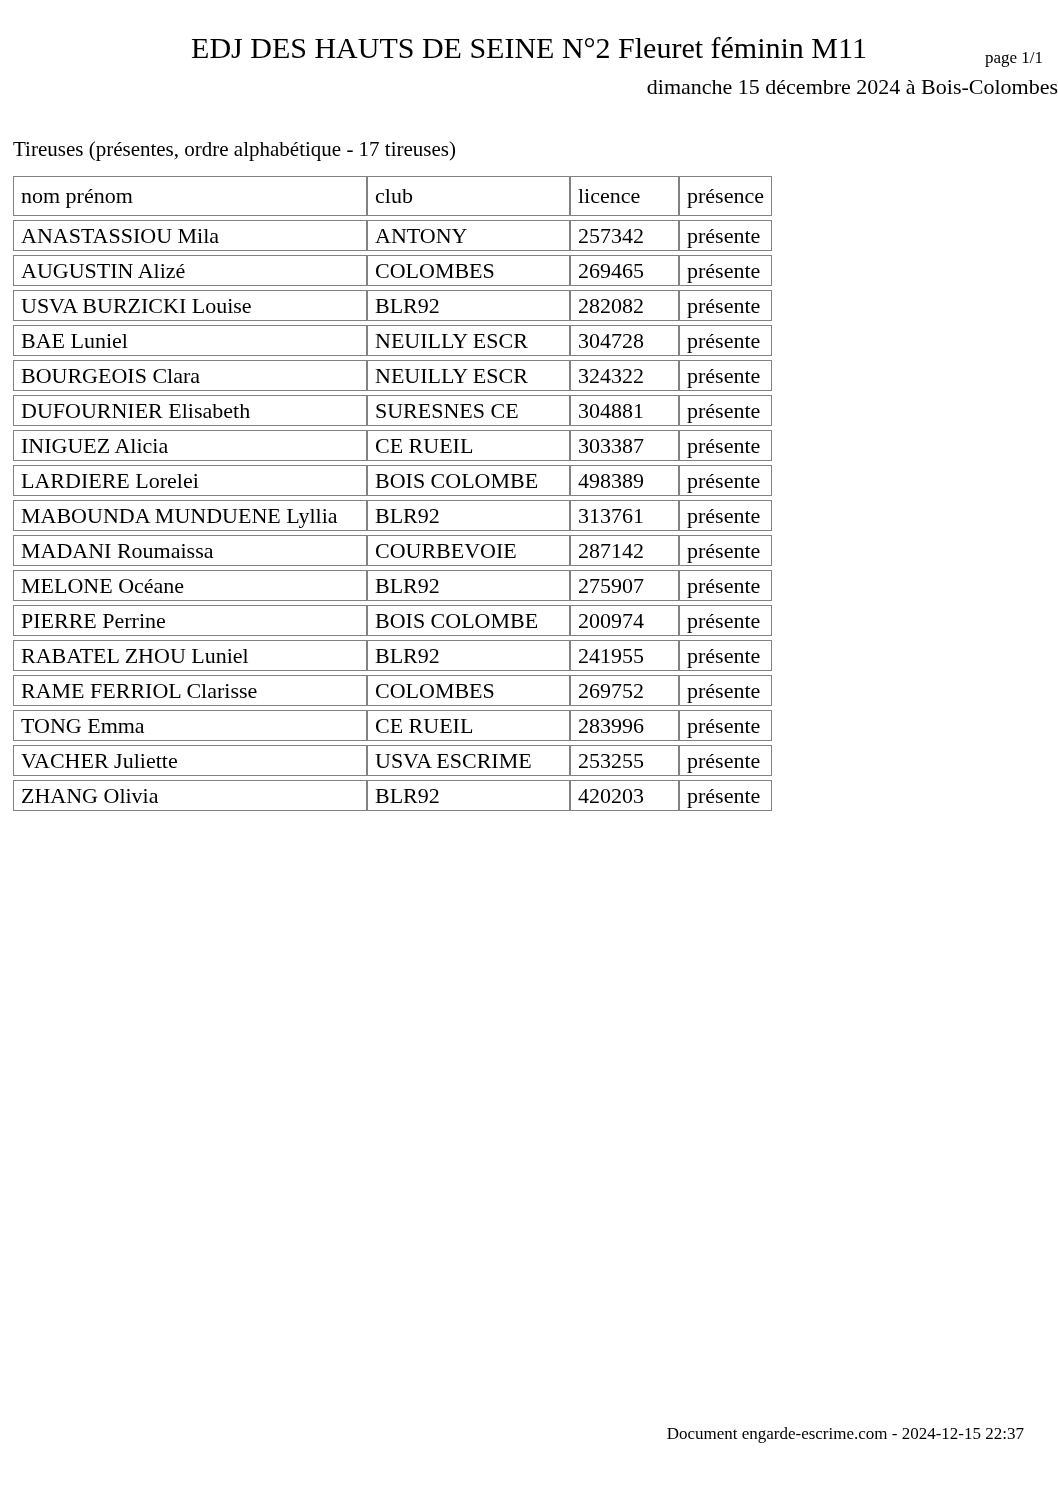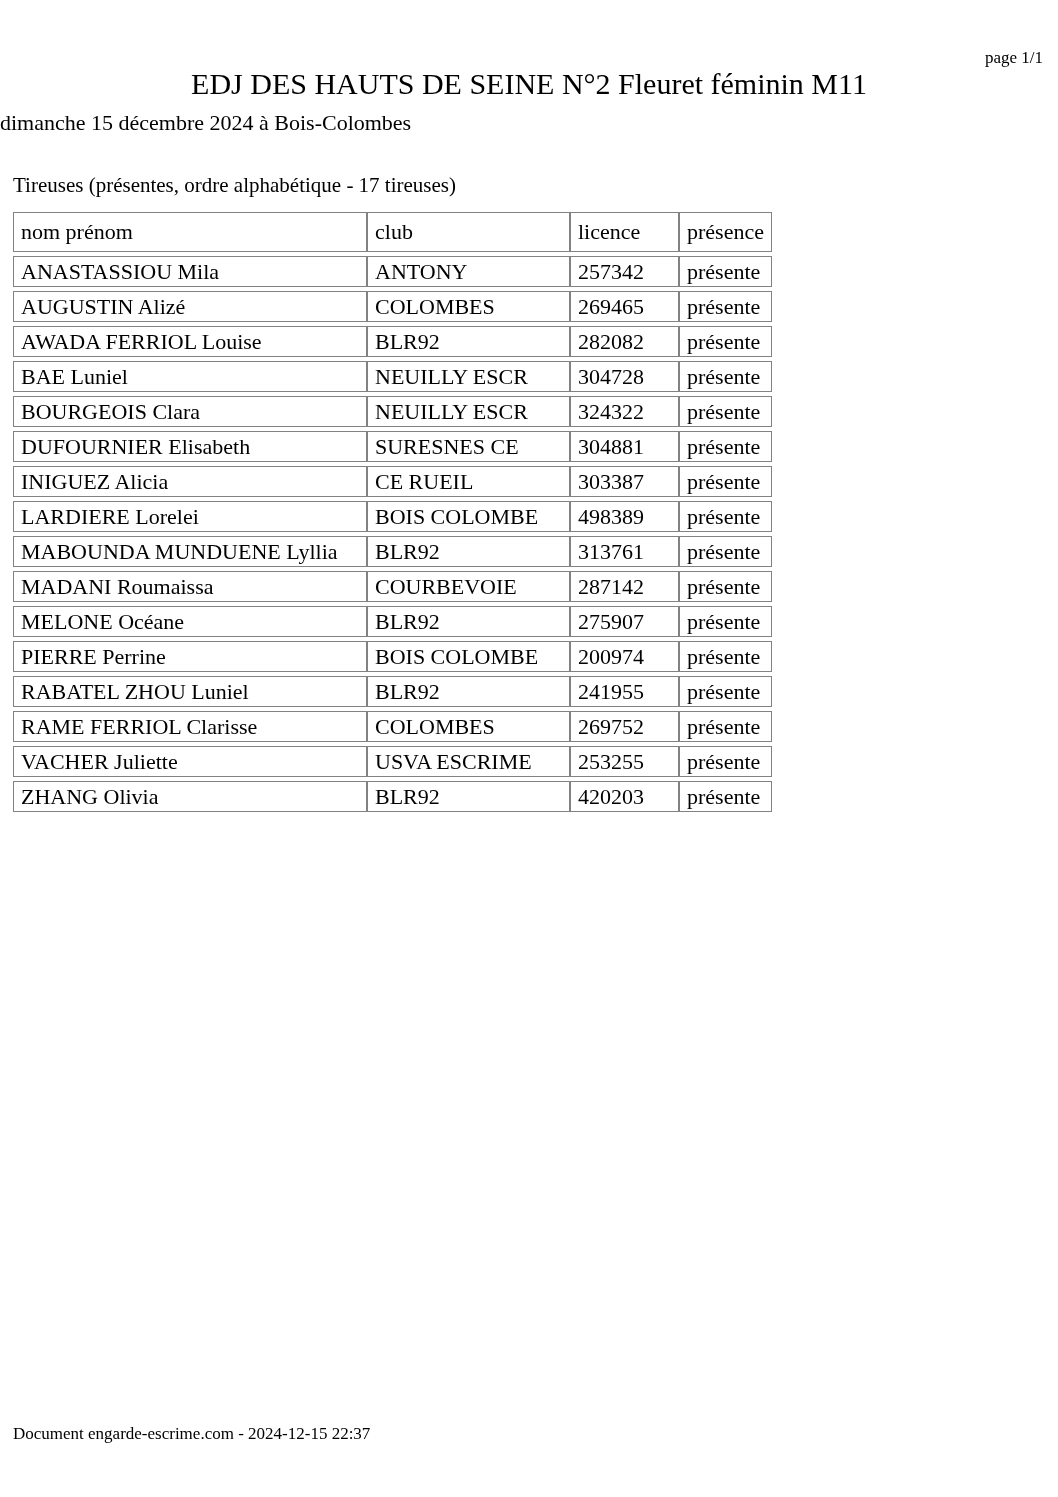--- a/index.html
+++ b/index.html
@@ -10,40 +10,41 @@
   .page {
     position: relative;
     width: 1058px;
     height: 1497px;
     background: #ffffff;
     color: #000000;
     font-family: "Liberation Serif", "DejaVu Serif", serif;
     overflow: hidden;
   }
   .doc-title {
-    padding-top: 66px;
+    padding-top: 30px;
     text-align: center;
     font-size: 30px;
     line-height: 36px;
     font-weight: normal;
     margin: 0;
   }
   .page-number {
     position: absolute;
     top: 48px;
     right: 15px;
     font-size: 17px;
     line-height: 20px;
   }
   .doc-subtitle {
-    text-align: left;
+    text-align: right;
     font-size: 22px;
     line-height: 27px;
     margin: 7px 0 0 0;
     font-weight: normal;
+    padding-left: 44px;
   }
   .section-title {
     margin: 36px 0 0 13px;
     font-size: 21px;
     line-height: 27px;
     font-weight: normal;
   }
   table.attendance {
     margin: 9px 0 0 13px;
     border-collapse: separate;
@@ -71,23 +72,23 @@
     height: 31px;
     line-height: 29px;
   }
   .col-name    { width: 354px; }
   .col-club    { width: 203px; }
   .col-licence { width: 109px; }
   .col-presence{ width: 93px; }
   .footer-note {
     position: absolute;
     top: 1423px;
-    left: 13px;
+    left: 28px;
     width: 996px;
-    text-align: left;
+    text-align: right;
     font-size: 17px;
     line-height: 22px;
   }
 </style>
 </head>
 <body>
 
 <div class="page">
 
   <div class="page-number">page 1/1</div>
@@ -120,21 +121,21 @@
           <td>257342</td>
           <td>présente</td>
         </tr>
         <tr>
           <td>AUGUSTIN Alizé</td>
           <td>COLOMBES</td>
           <td>269465</td>
           <td>présente</td>
         </tr>
         <tr>
-          <td>AWADA FERRIOL Louise</td>
+          <td>USVA BURZICKI Louise</td>
           <td>BLR92</td>
           <td>282082</td>
           <td>présente</td>
         </tr>
         <tr>
           <td>BAE Luniel</td>
           <td>NEUILLY ESCR</td>
           <td>304728</td>
           <td>présente</td>
         </tr>
@@ -192,20 +193,26 @@
           <td>241955</td>
           <td>présente</td>
         </tr>
         <tr>
           <td>RAME FERRIOL Clarisse</td>
           <td>COLOMBES</td>
           <td>269752</td>
           <td>présente</td>
         </tr>
         <tr>
+          <td>TONG Emma</td>
+          <td>CE RUEIL</td>
+          <td>283996</td>
+          <td>présente</td>
+        </tr>
+        <tr>
           <td>VACHER Juliette</td>
           <td>USVA ESCRIME</td>
           <td>253255</td>
           <td>présente</td>
         </tr>
         <tr>
           <td>ZHANG Olivia</td>
           <td>BLR92</td>
           <td>420203</td>
           <td>présente</td>

